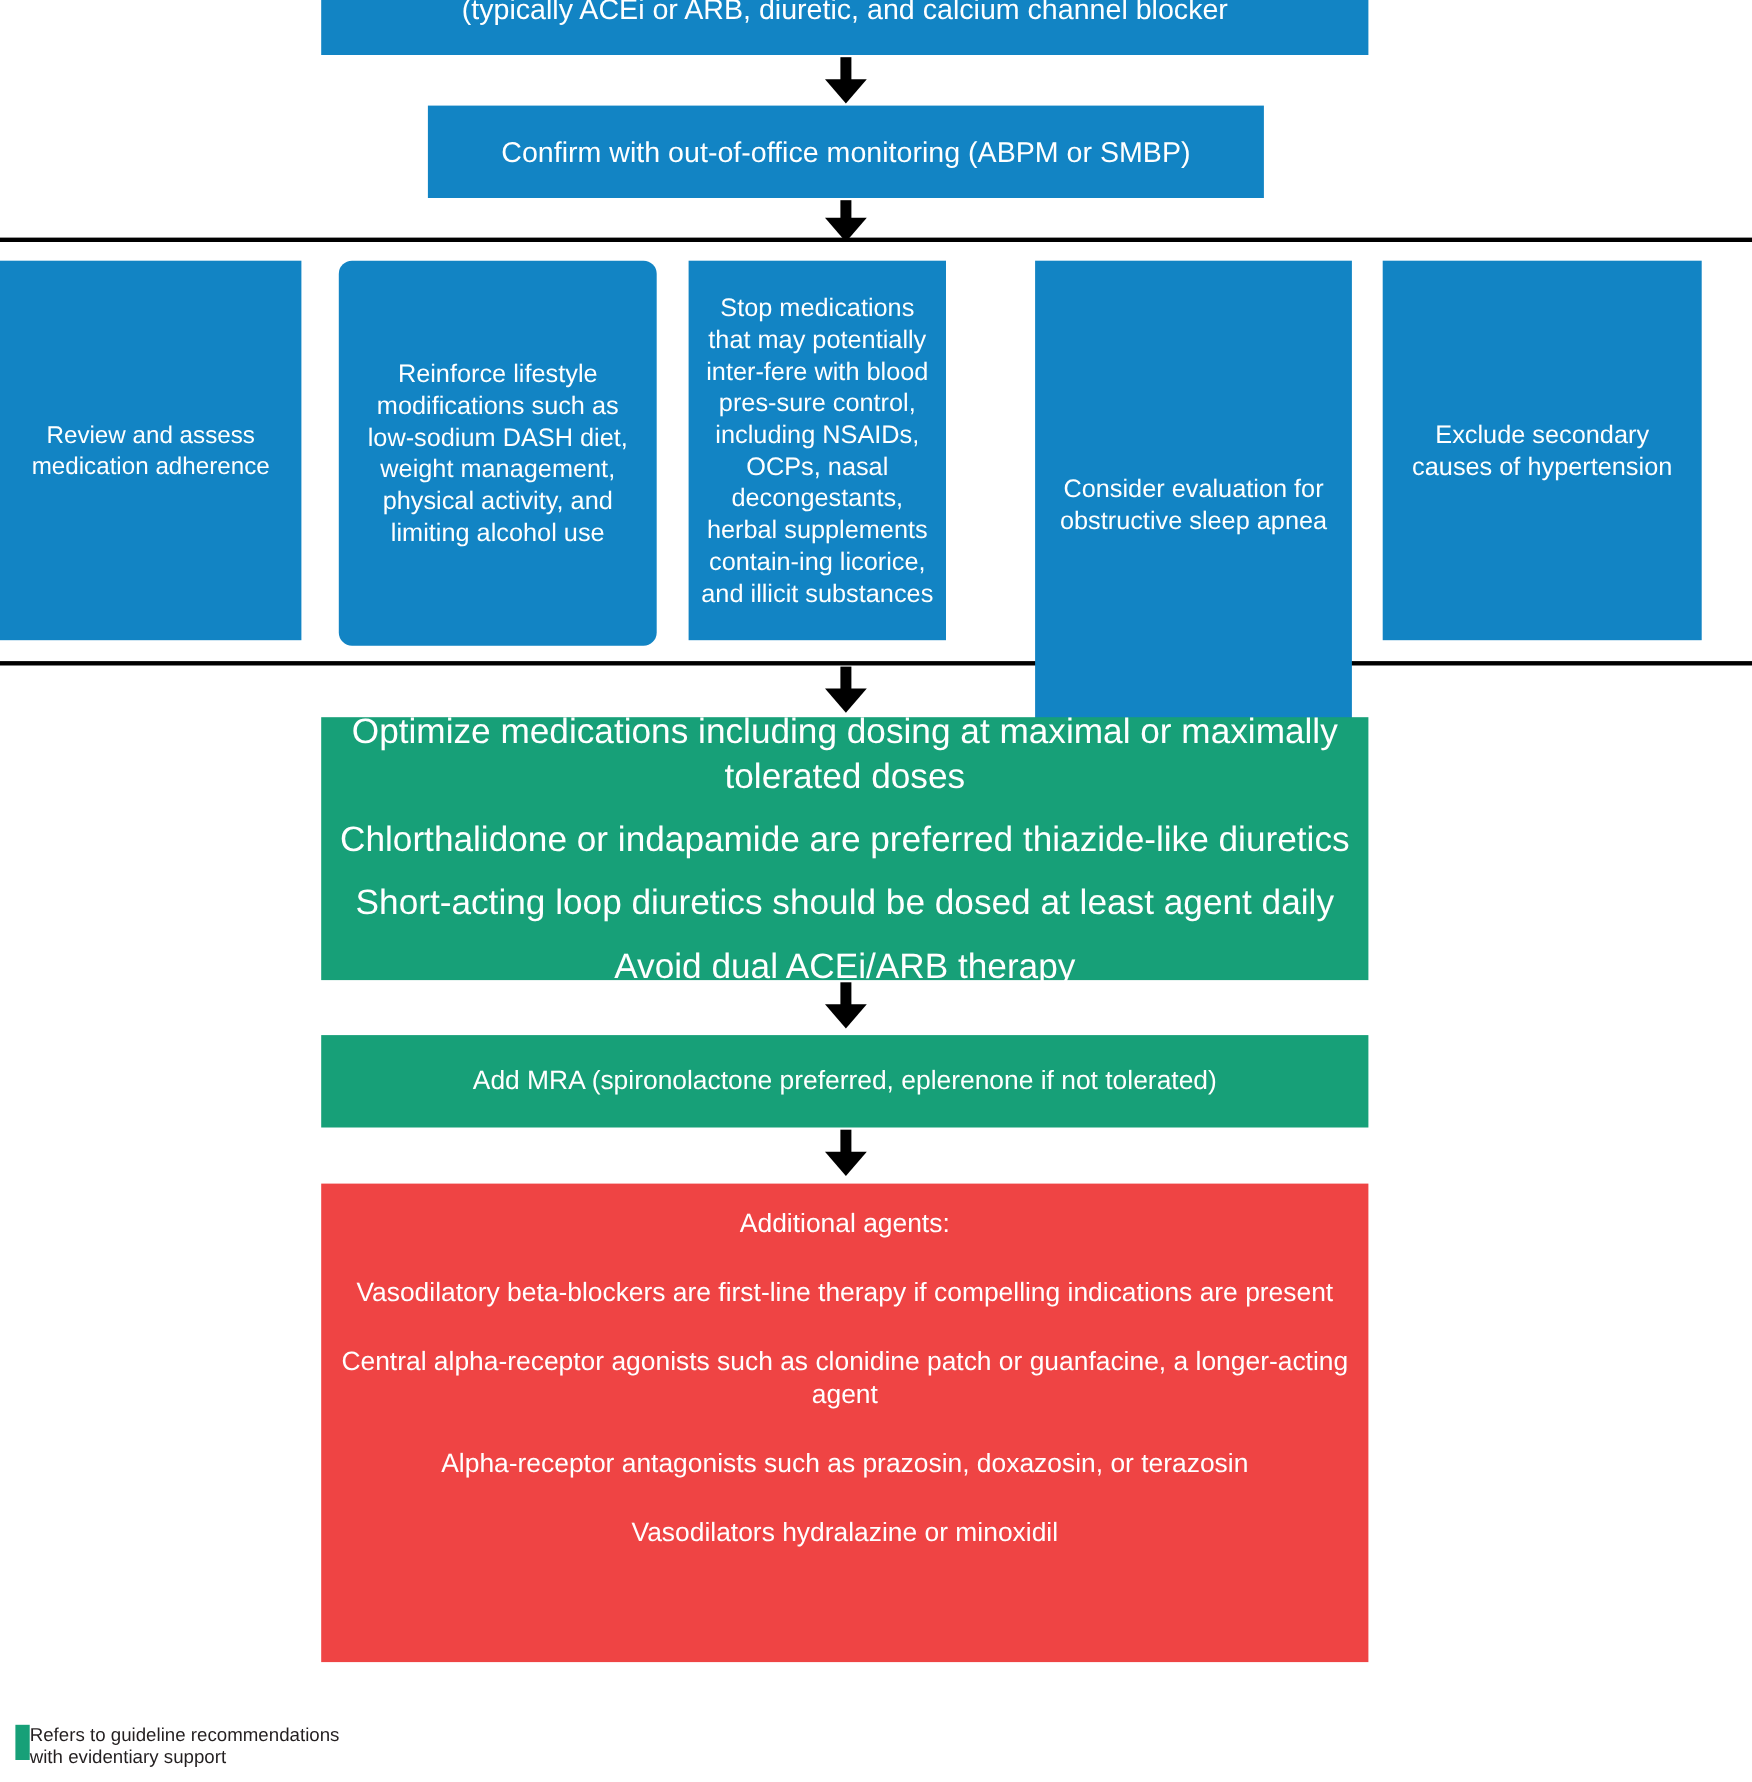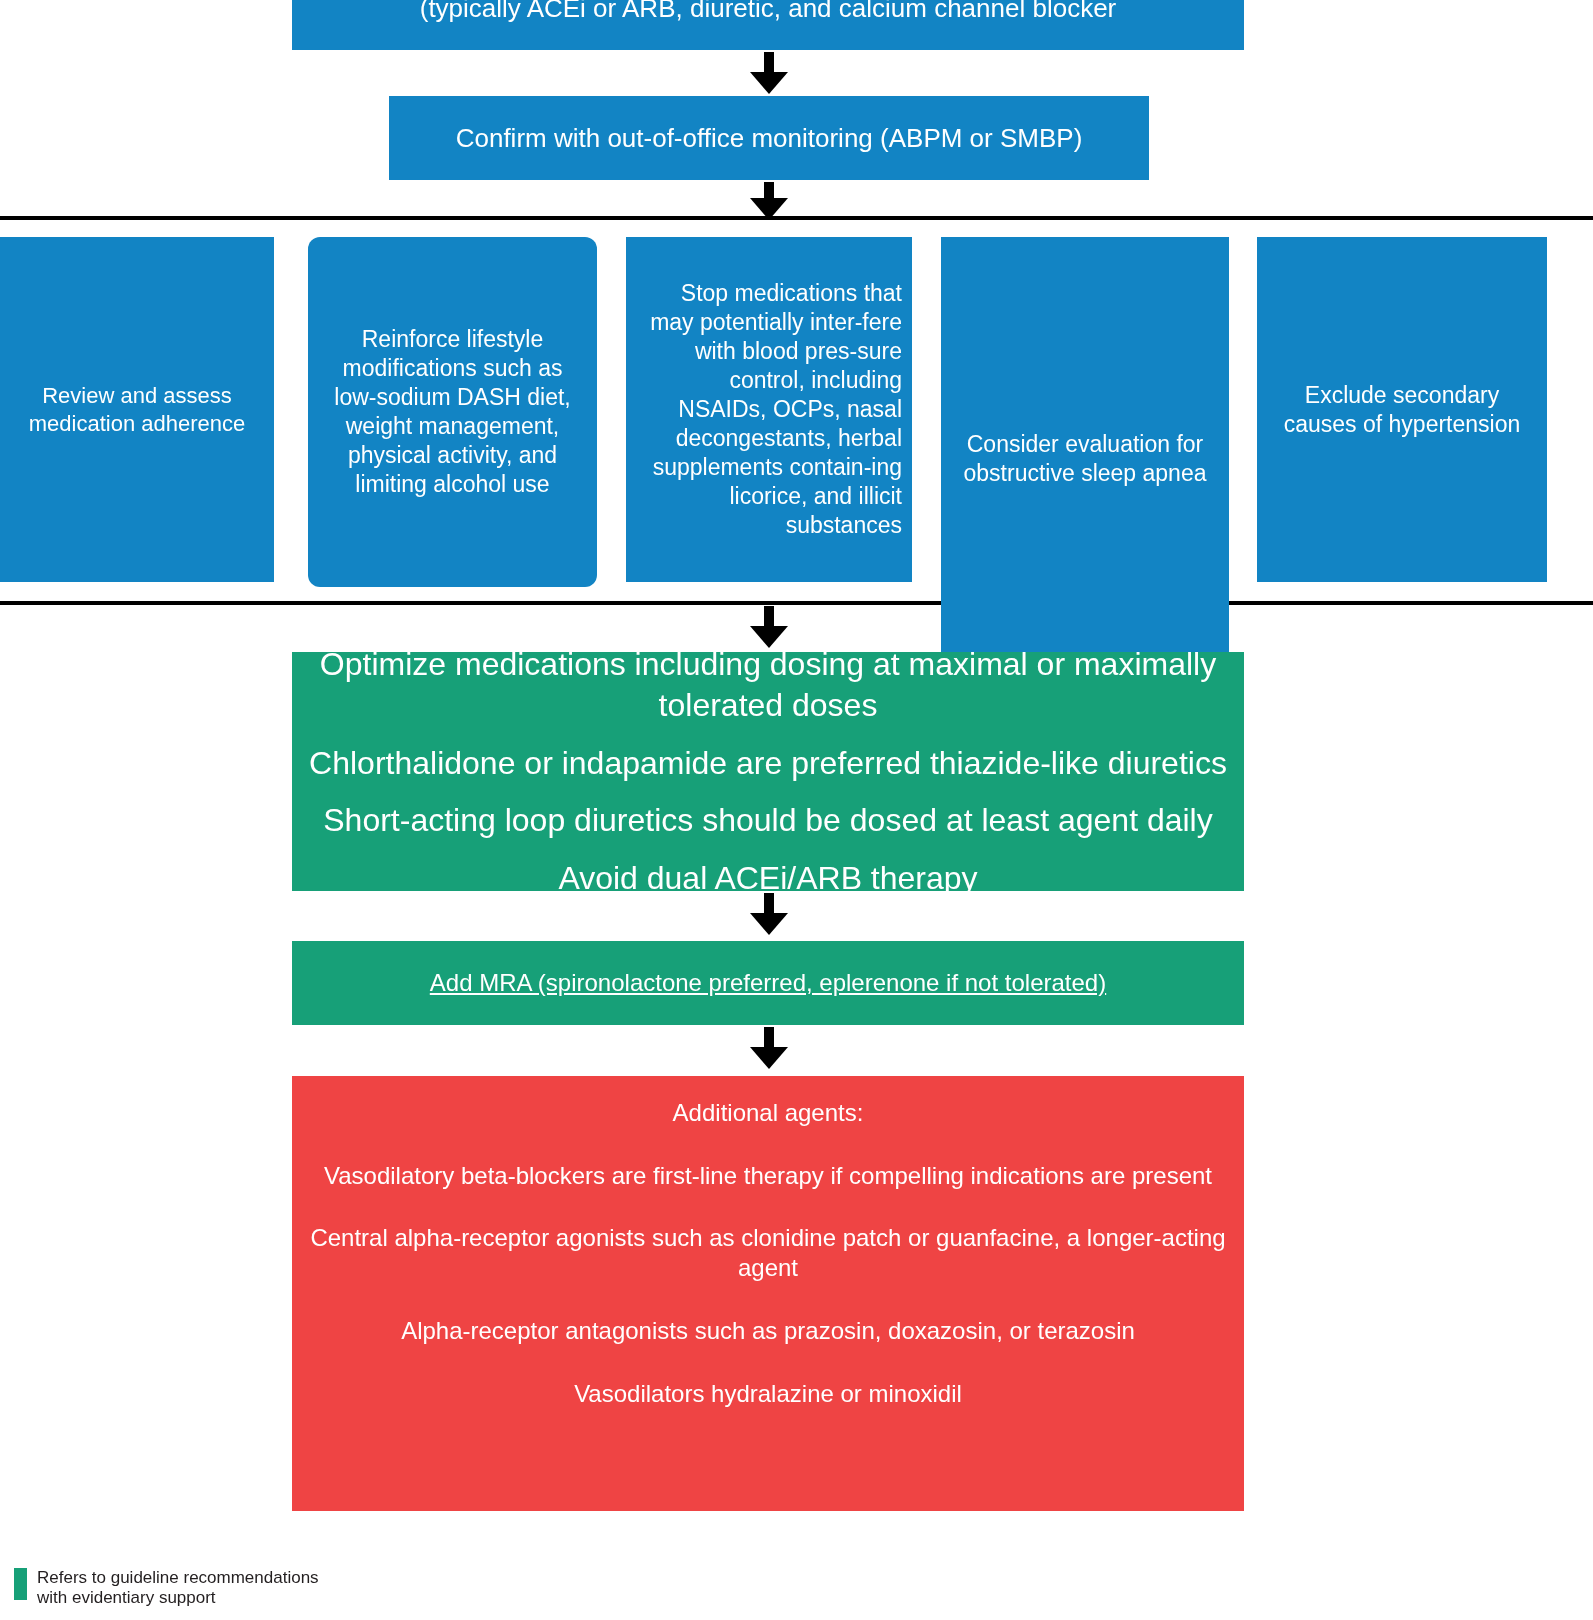--- a/index.html
+++ b/index.html
@@ -74,47 +74,47 @@
     left: 0;
     width: 1593px;
     height: 4px;
     background: #000000;
   }
 
   .legend {
     position: absolute;
     display: flex;
     align-items: flex-start;
-    gap: 10px;
+    gap: 0;
   }
   .legend-swatch {
     width: 13px;
     height: 32px;
     background: #17a078;
     flex: none;
   }
   .legend-text {
     font-size: 17px;
     line-height: 1.15;
     color: #231f20;
     white-space: pre-line;
   }
 
   
   #box-initial   { left: 292px;  top: -34px;  width: 952px; height: 84px;  font-size: 26px; }
   #box-confirm   { left: 389px;  top: 96px;   width: 760px; height: 84px;  font-size: 26px; }
 
   #box-adherence { left: 0px;    top: 237px;  width: 274px; height: 345px; font-size: 22px; padding: 0 14px;}
   #box-lifestyle { left: 308px;  top: 237px;  width: 289px; height: 350px; font-size: 23px; padding: 0 12px; border-radius: 12px;}
-  #box-stopmeds  { left: 626px;  top: 237px;  width: 286px; height: 345px; font-size: 23px; padding: 0 10px; text-align: right;}
+  #box-stopmeds  { left: 626px;  top: 237px;  width: 234px; height: 345px; font-size: 23px; padding: 0 10px;}
   #box-osa       { left: 941px;  top: 237px;  width: 288px; height: 444px; font-size: 23px; padding: 0 12px;}
   #box-secondary { left: 1257px; top: 237px;  width: 290px; height: 345px; font-size: 23px; padding: 0 12px;}
 
   #box-optimize  { left: 292px;  top: 652px;  width: 952px; height: 239px; font-size: 32px; }
-  #box-mra       { left: 292px;  top: 941px;  width: 952px; height: 84px;  font-size: 24px; text-decoration: underline; }
+  #box-mra       { left: 292px;  top: 941px;  width: 952px; height: 84px;  font-size: 24px; }
   #box-additional{ left: 292px;  top: 1076px; width: 952px; height: 435px; font-size: 24px; justify-content: flex-start; padding-top: 22px;}
   #box-additional .line + .line { margin-top: 1.35em; }
 </style>
 </head>
 <body>
 
 <div class="flow">
 
   <div class="box blue" id="box-initial">
     <p class="line">(typically ACEi or ARB, diuretic, and calcium channel blocker</p>

